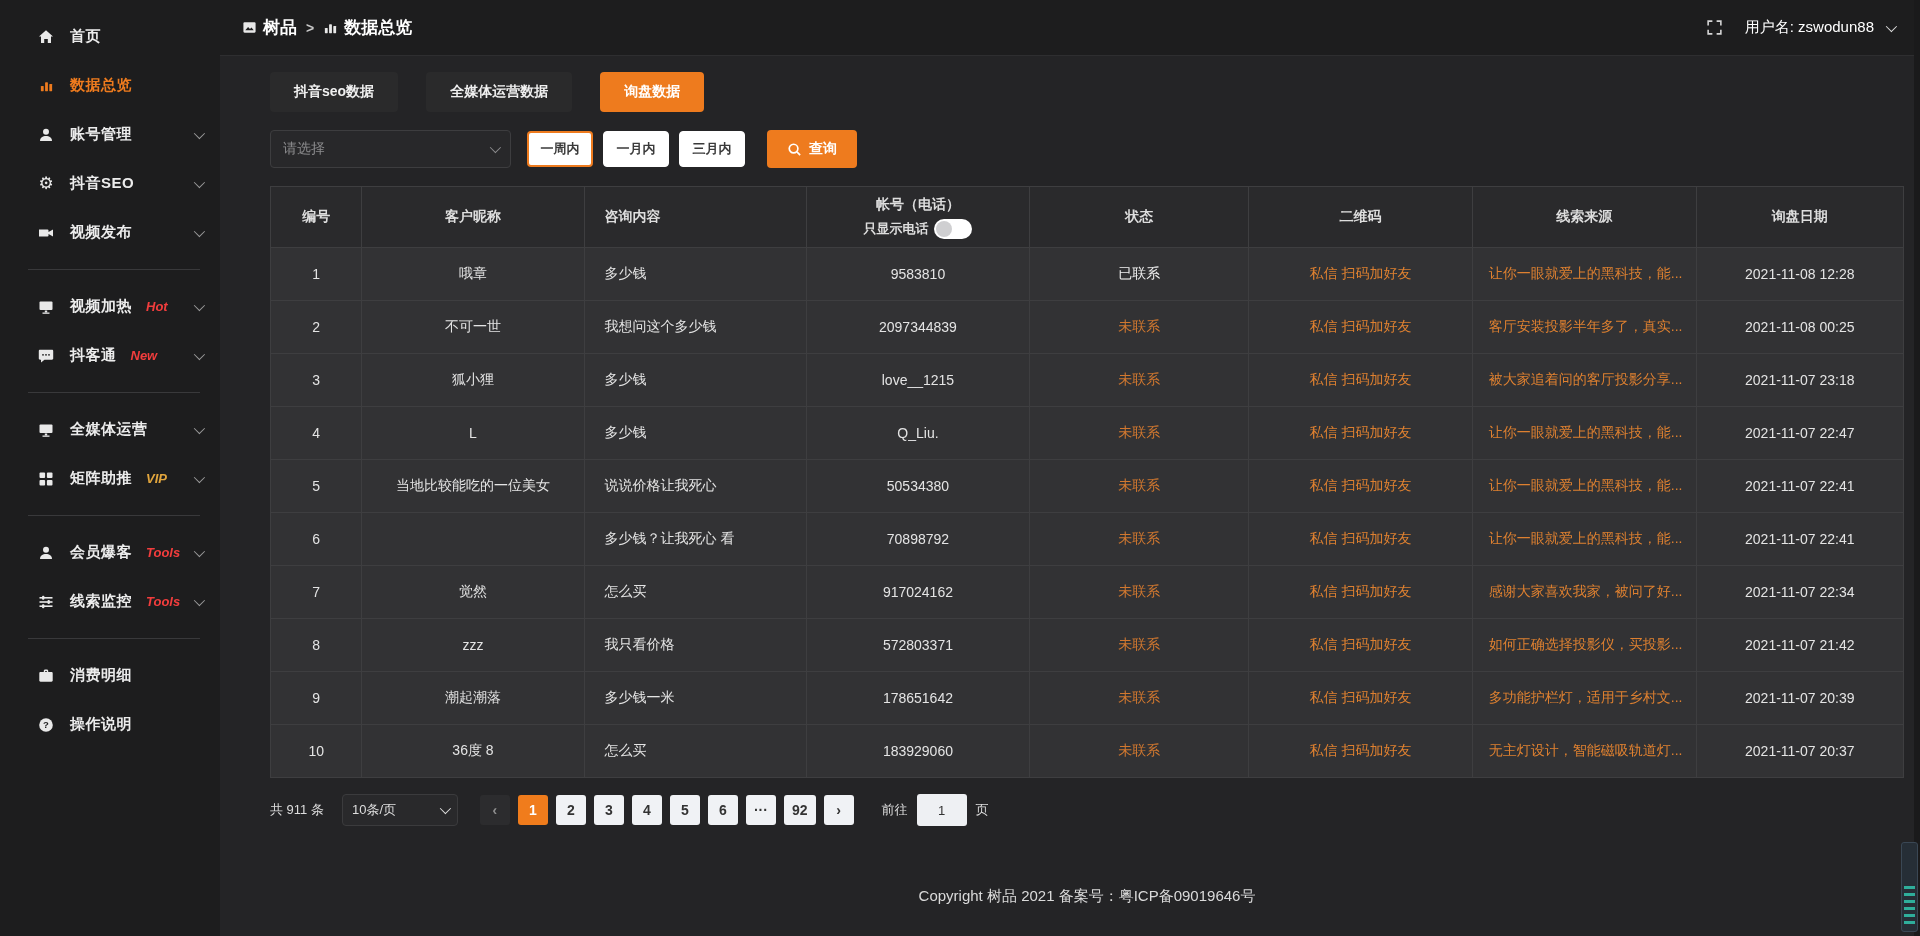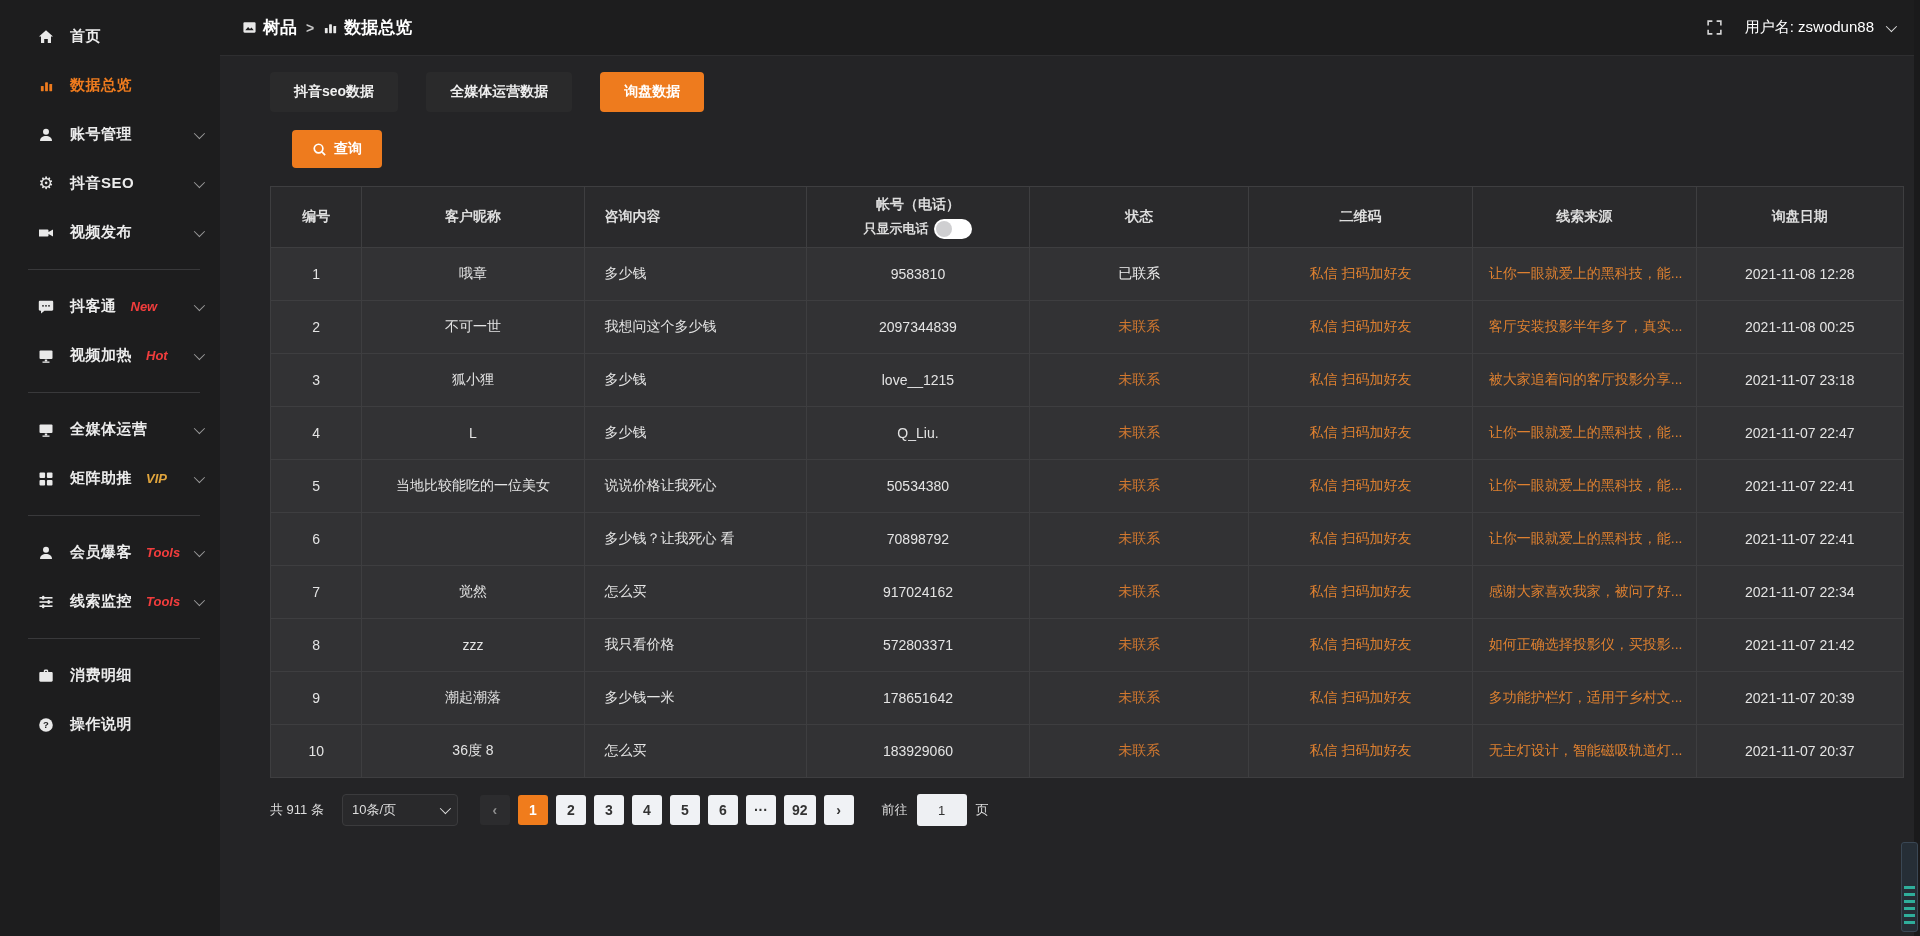--- a/index.html
+++ b/index.html
@@ -145,42 +145,42 @@
               <path d="M1 4.5h8.5a1 1 0 0 1 1 1v1.4L15 4.5v7l-4.5-2.4v1.4a1 1 0 0 1-1 1H1z"></path>
             </svg>
           </span>
           <span class="slabel">视频发布</span>
           <i class="chev"></i>
         </div>
         <div class="divider"></div>
         <div class="side-item">
           <span class="sicon" style="display: inline-flex;">
             <svg width="16" height="16" viewBox="0 0 16 16" fill="currentColor">
+              <rect x="1.5" y="2.5" width="13" height="8.5" rx="1"></rect>
+              <rect x="6.8" y="11.5" width="2.4" height="2"></rect>
+              <rect x="4.5" y="13.5" width="7" height="1.3"></rect>
+            </svg>
+          </span>
+          <span class="slabel">视频加热</span>
+          <span class="badge badge-red">Hot</span>
+          <i class="chev"></i>
+        </div>
+        <div class="side-item">
+          <span class="sicon" style="display: inline-flex;">
+            <svg width="16" height="16" viewBox="0 0 16 16" fill="currentColor">
               <path d="M2 1.8h12c.7 0 1.2.5 1.2 1.2v7.6c0 .7-.5 1.2-1.2 1.2H6.5L3 14.5v-2.7H2c-.7 0-1.2-.5-1.2-1.2V3c0-.7.5-1.2 1.2-1.2z"></path>
               <g fill="#1d1d1e">
                 <circle cx="5" cy="6.8" r=".9"></circle>
                 <circle cx="8" cy="6.8" r=".9"></circle>
                 <circle cx="11" cy="6.8" r=".9"></circle>
               </g>
             </svg>
           </span>
           <span class="slabel">抖客通</span>
           <span class="badge badge-red">New</span>
-          <i class="chev"></i>
-        </div>
-        <div class="side-item">
-          <span class="sicon" style="display: inline-flex;">
-            <svg width="16" height="16" viewBox="0 0 16 16" fill="currentColor">
-              <rect x="1.5" y="2.5" width="13" height="8.5" rx="1"></rect>
-              <rect x="6.8" y="11.5" width="2.4" height="2"></rect>
-              <rect x="4.5" y="13.5" width="7" height="1.3"></rect>
-            </svg>
-          </span>
-          <span class="slabel">视频加热</span>
-          <span class="badge badge-red">Hot</span>
           <i class="chev"></i>
         </div>
         <div class="divider"></div>
         <div class="side-item">
           <span class="sicon" style="display: inline-flex;">
             <svg width="16" height="16" viewBox="0 0 16 16" fill="currentColor">
               <rect x="1.5" y="2.5" width="13" height="8.5" rx="1"></rect>
               <rect x="6.8" y="11.5" width="2.4" height="2"></rect>
               <rect x="4.5" y="13.5" width="7" height="1.3"></rect>
             </svg>
@@ -288,20 +288,29 @@
 
     <div class="content">
 
       <div class="tabs" id="tabs">
           <button class="tab">抖音seo数据</button>
           <button class="tab">全媒体运营数据</button>
           <button class="tab active">询盘数据</button>
         </div>
 
       <div class="filters">
+        <div class="select">
+          <span>请选择</span>
+          <i class="chev"></i>
+        </div>
+        <div class="periods" id="periods">
+            <button class="period active">一周内</button>
+            <button class="period">一月内</button>
+            <button class="period">三月内</button>
+          </div>
         <button class="search-btn">
           <span style="display:inline-flex">
             <svg width="15" height="15" viewBox="0 0 16 16">
                 <circle cx="7" cy="7" r="4.6" fill="none" stroke="#fff" stroke-width="1.8"></circle>
                 <line x1="10.6" y1="10.6" x2="14" y2="14" stroke="#fff" stroke-width="1.8"></line>
               </svg>
           </span>
           <span>查询</span>
         </button>
       </div>
@@ -459,20 +468,23 @@
             <button class="pg-btn pg-num pg-light">92</button>
           </div>
         <button class="pg-btn pg-light">›</button>
         <div class="goto">
           <span>前往</span>
           <input class="goto-input" value="1" style="">
           <span>页</span>
         </div>
       </div>
 
+      <div class="footer">
+        <span>Copyright 树品 2021 备案号：粤ICP备09019646号</span>
+      </div>
 
     </div>
   </div>
 </div>
 
 <div class="edge"></div>
 <div class="widget">
     <div class="stripes"></div>
   </div>
 

